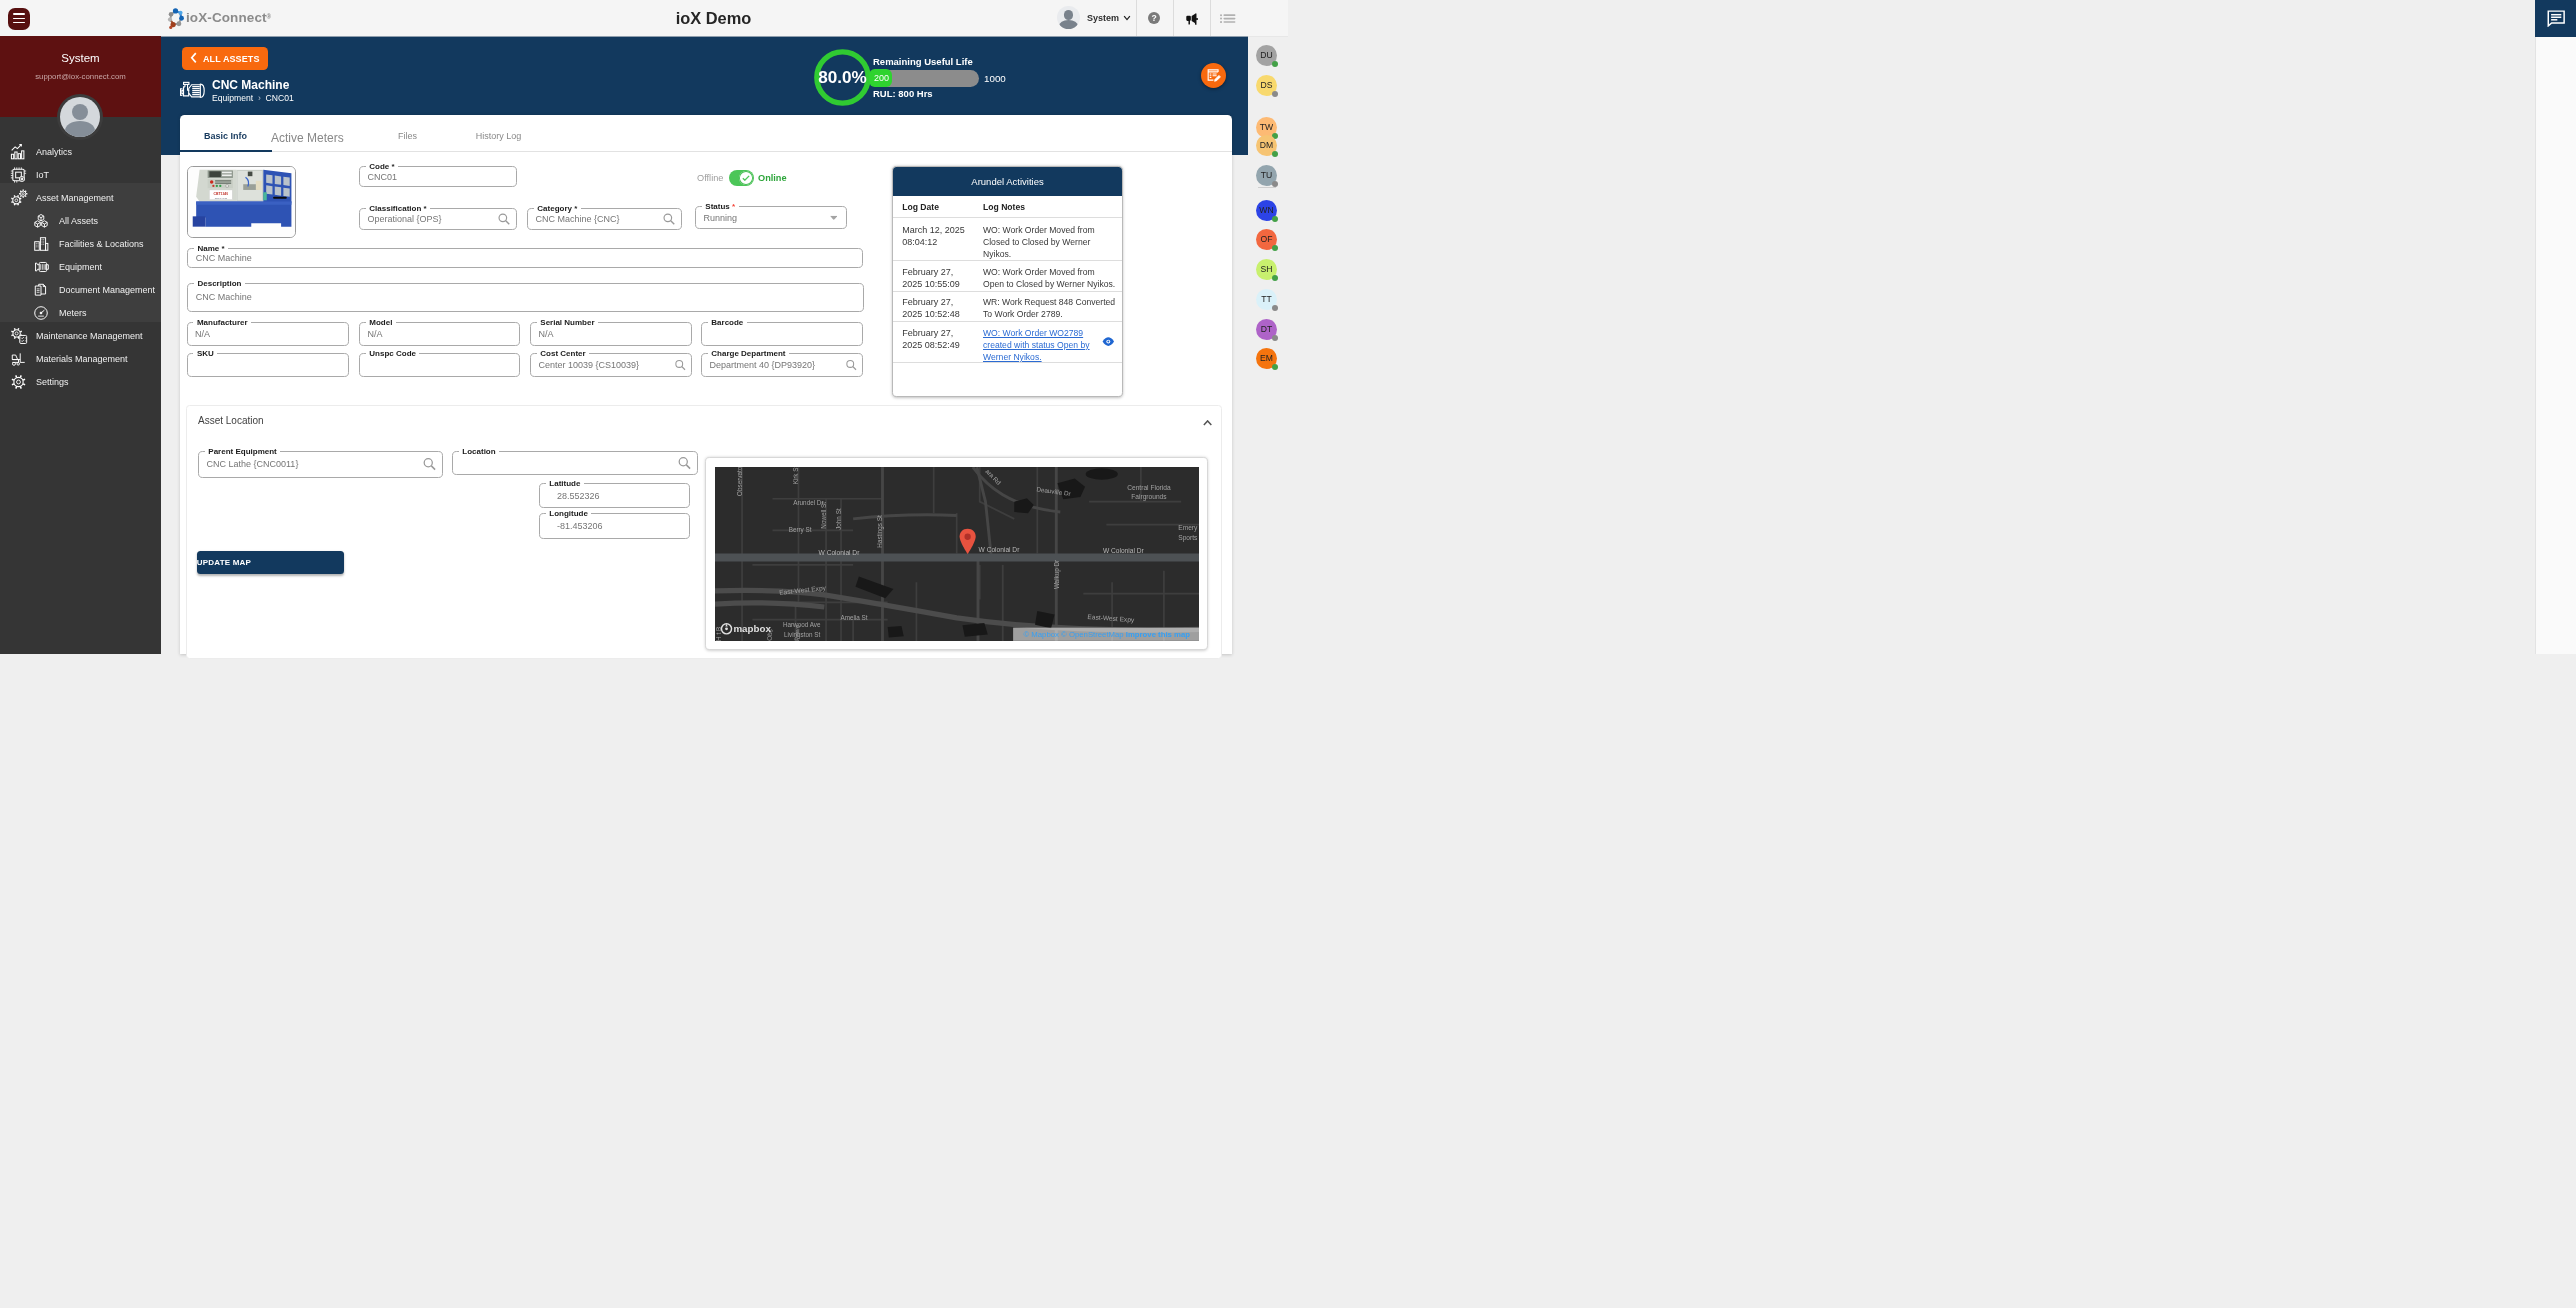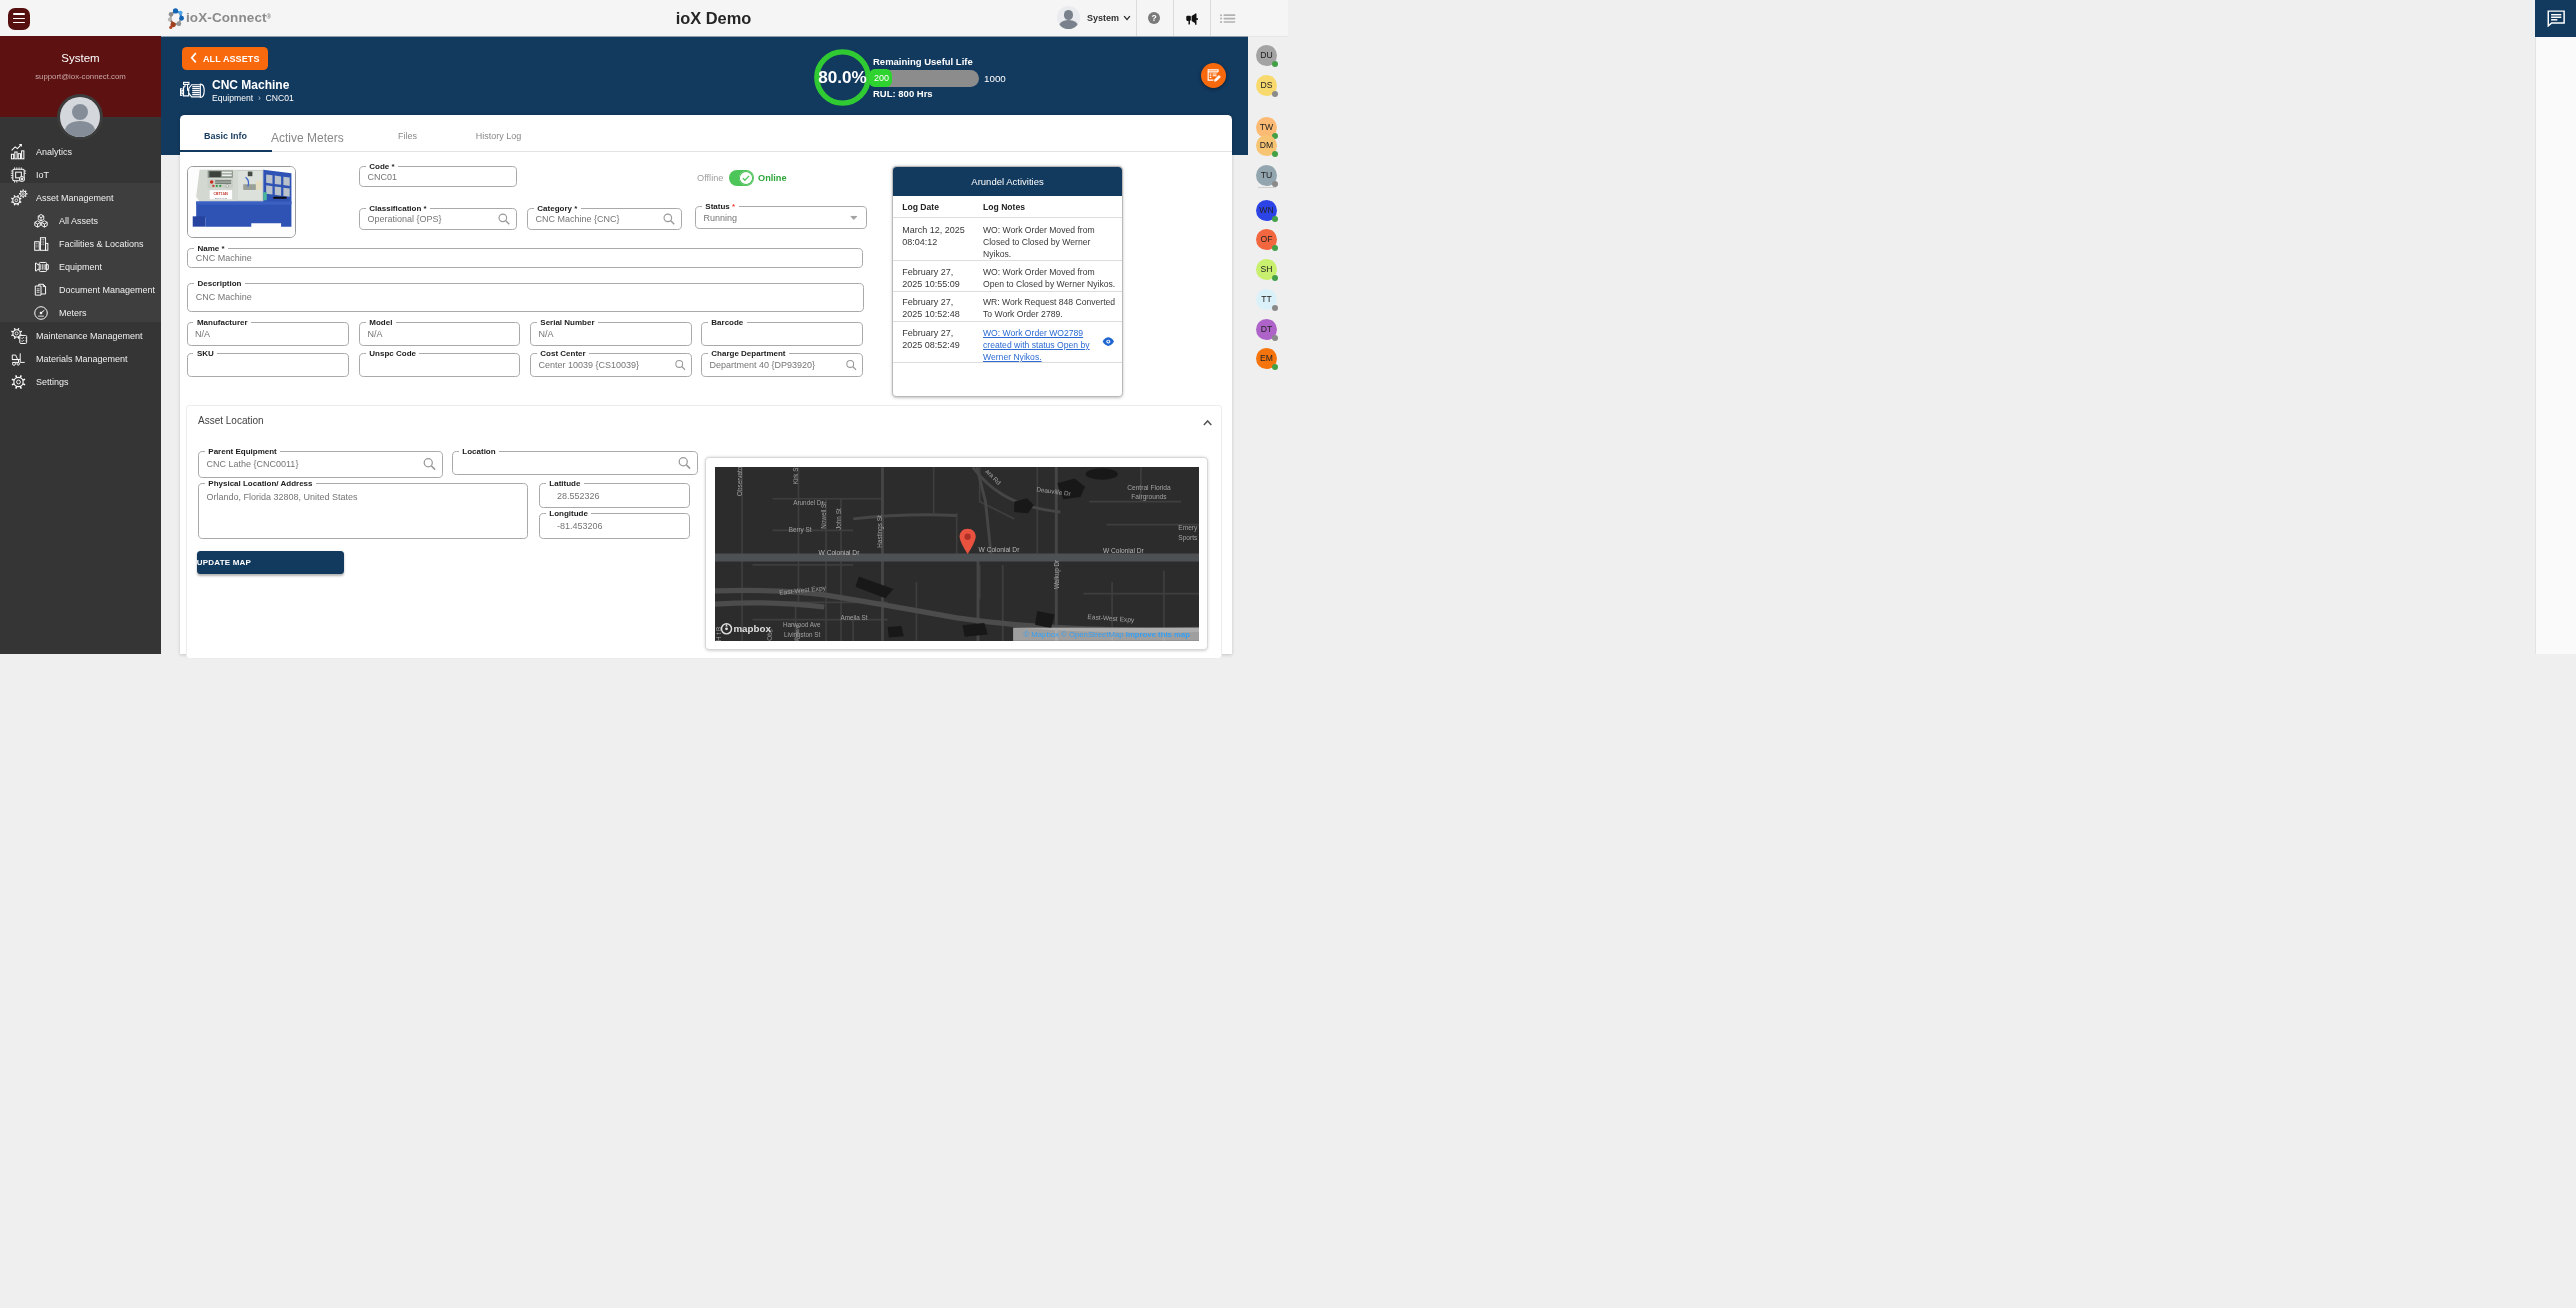--- a/index.html
+++ b/index.html
@@ -148,21 +148,21 @@
       </svg>
   </div>
   <div class="field" style="left:347px;top:93px;width:155px;height:22.4px">
       <span class="lbl">Category *</span>
       <span class="val">CNC Machine {CNC}</span>
     <svg class="mag" width="14" height="14" viewBox="0 0 24 24" fill="none" stroke="#999" stroke-width="2">
         <circle cx="10" cy="10" r="6.5"></circle>
         <path d="M15 15 L21 21" stroke-width="2.4"></path>
       </svg>
   </div>
-  <div class="field" style="left:515px;top:91px;width:172px;height:23px">
+  <div class="field" style="left:515px;top:91px;width:152px;height:23px">
       <span class="lbl">Status <b style="color:#f44336">*</b></span>
       <span class="val">Running</span>
     <svg class="mag" style="right:8.6px" width="7.5" height="4.3" viewBox="0 0 13 7.5">
         <path d="M0 0 h13 l-6.5 7.5 z" fill="#a4a4a4"></path>
       </svg>
   </div>
   <div class="abs" style="left:517px;top:58px;font-size:9.2px;color:#9e9e9e">Offline</div>
   <div class="abs" style="left:549px;top:55px;width:25px;height:16px;border-radius:8px;background:#4cc658">
     <div class="abs" style="right:0.9px;top:1px;width:14px;height:14px;border-radius:50%;background:#fff;box-shadow:inset 0 0 0 0.9px #43bb50">
       <svg class="abs" style="left:2.9px;top:3.7px" width="8" height="6.3" viewBox="0 0 14 11">
@@ -262,24 +262,20 @@
           <path d="M15 15 L21 21" stroke-width="2.4"></path>
         </svg>
     </div>
     <div class="field" style="left:265px;top:45px;width:246px;height:24px">
         <span class="lbl">Location</span>
       <svg class="mag" width="15" height="15" viewBox="0 0 24 24" fill="none" stroke="#999" stroke-width="2">
           <circle cx="10" cy="10" r="6.5"></circle>
           <path d="M15 15 L21 21" stroke-width="2.4"></path>
         </svg>
     </div>
-    <div class="field" style="left:11px;top:77px;width:330px;height:56px">
-        <span class="lbl">Physical Location/ Address</span>
-        <span class="val" style="top:12.6px">Orlando, Florida 32808, United States</span>
-      </div>
     <div class="field" style="left:352px;top:77px;width:151px;height:25px">
         <span class="lbl">Latitude</span>
         <span class="val" style="left:17px">28.552326</span>
       </div>
     <div class="field" style="left:352px;top:107px;width:151px;height:26px">
         <span class="lbl">Longitude</span>
         <span class="val" style="left:17px">-81.453206</span>
       </div>
     <div class="abs" style="left:9.8px;top:145px;width:147px;height:23px;background:#12395e;border-radius:3.5px;color:#fff;text-align:left;font-size:9.2px;font-weight:bold;line-height:23px;letter-spacing:0.2px;box-shadow:0 1.2px 2.3px rgba(0,0,0,0.3)"><span style="font-size:8px;letter-spacing:0.2px">UPDATE MAP</span></div>
 

